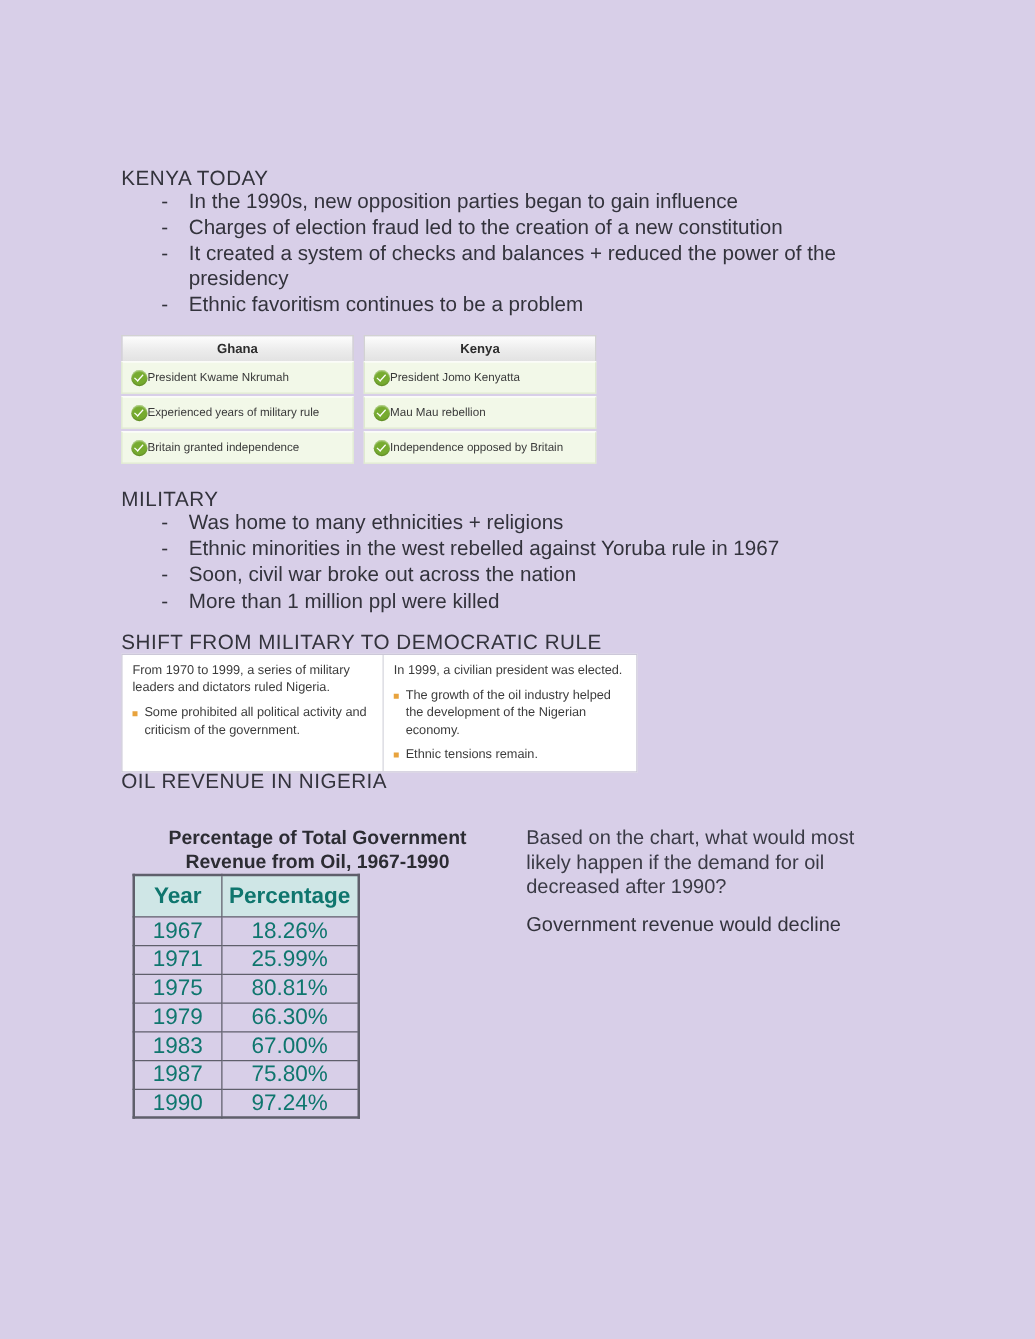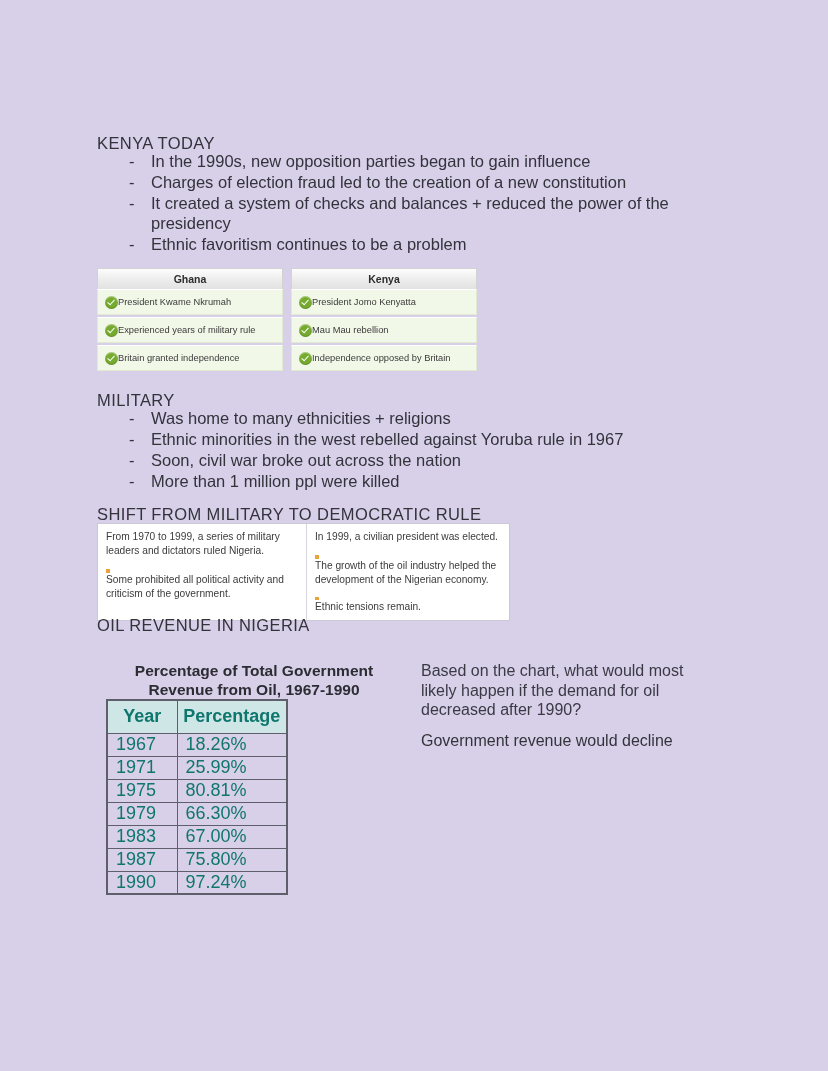--- a/index.html
+++ b/index.html
@@ -153,21 +153,20 @@
     padding: 0;
     list-style: none;
   }
   .shift-bullets li {
     display: flex;
     align-items: flex-start;
     font-size: 10.2px;
     line-height: 14px;
     color: #3b3b3b;
     margin-bottom: 5px;
-    flex-direction: column;
   }
   .shift-bullets li:last-child {
     margin-bottom: 0;
   }
   .sq-bullet {
     width: 3.5px;
     height: 3.5px;
     flex: 0 0 3.5px;
     background: #e8a33d;
     margin: 5px 6px 0 0;
@@ -200,21 +199,21 @@
     font-weight: bold;
     height: 33px;
     text-align: center;
   }
   .oil-table th.year-col { width: 70px; }
   .oil-table th.pct-col { width: 110px; }
   .oil-table td {
     height: 23px;
     background: transparent;
     padding: 0 8px;
-    text-align: left;
+    text-align: center;
   }
 
   
   .question-block {
     position: absolute;
     width: 290px;
   }
   .question-text {
     font-size: 16px;
     line-height: 19.5px;

